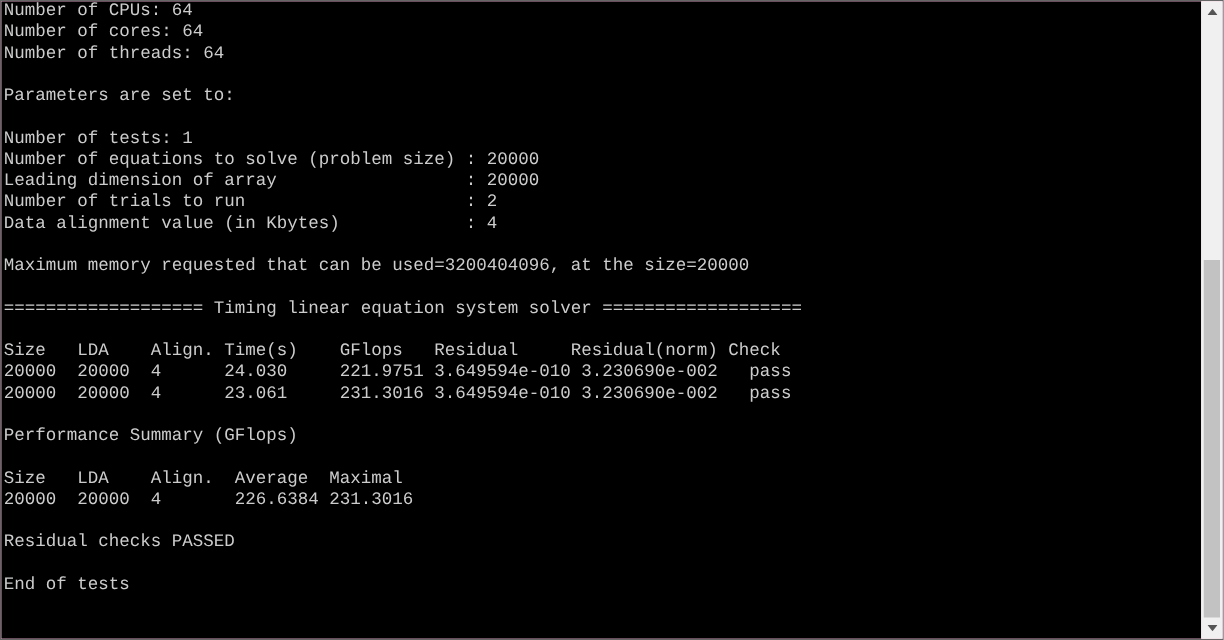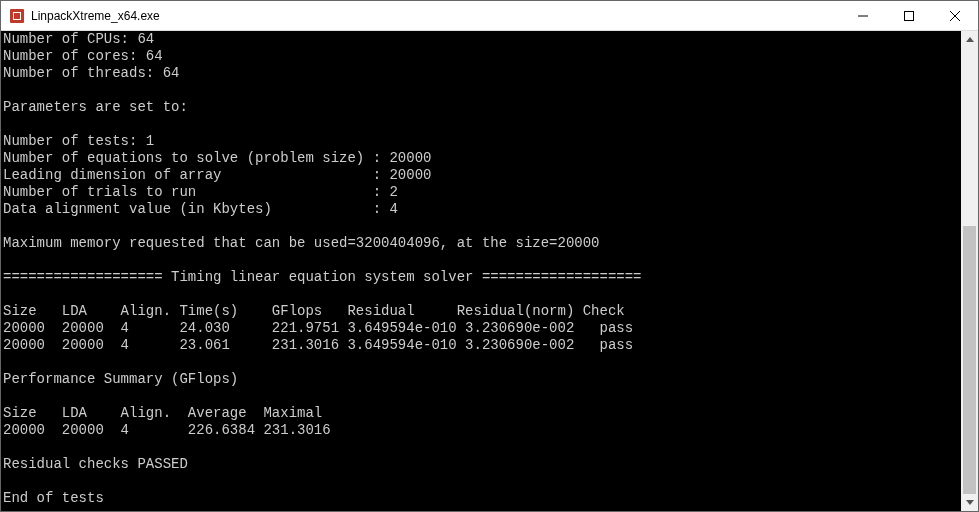--- a/index.html
+++ b/index.html
@@ -100,48 +100,20 @@
       right: 2px;
       bottom: 0;
       height: 60%;
       background: #c2c2c2;
     }
   </style>
 </head>
 <body>
 
 <div class="window">
-  <div class="titlebar">
-    <div class="titlebar-icon">
-      <svg width="16" height="16" viewBox="0 0 16 16">
-        <rect x="1" y="1" width="14" height="14" fill="#c0392b" rx="1"></rect>
-        <rect x="4" y="4" width="8" height="8" fill="#fff"></rect>
-        <rect x="5" y="5" width="6" height="6" fill="#c0392b"></rect>
-      </svg>
-    </div>
-    <div class="titlebar-title">LinpackXtreme_x64.exe</div>
-    <div class="win-controls">
-      <div class="win-btn">
-        <svg width="10" height="10" viewBox="0 0 10 10">
-            <line x1="0" y1="5" x2="10" y2="5" stroke="#000" stroke-width="1"></line>
-          </svg>
-      </div>
-      <div class="win-btn">
-        <svg width="10" height="10" viewBox="0 0 10 10">
-            <rect x="0.5" y="0.5" width="9" height="9" fill="none" stroke="#000" stroke-width="1"></rect>
-          </svg>
-      </div>
-      <div class="win-btn close">
-        <svg width="10" height="10" viewBox="0 0 10 10">
-            <line x1="0" y1="0" x2="10" y2="10" stroke="#000" stroke-width="1"></line>
-            <line x1="10" y1="0" x2="0" y2="10" stroke="#000" stroke-width="1"></line>
-          </svg>
-      </div>
-    </div>
-  </div>
 
   <div class="console-wrap">
     <div class="console"><span><span>Number of CPUs: </span><span>64</span></span>
 <span><span>Number of cores: </span><span>64</span></span>
 <span><span>Number of threads: </span><span>64</span></span>
 
 <span>Parameters are set to:</span>
 
 <span><span>Number of tests: </span><span>1</span></span>
 <span><span>Number of equations to solve (problem size) : </span><span>20000</span></span>

